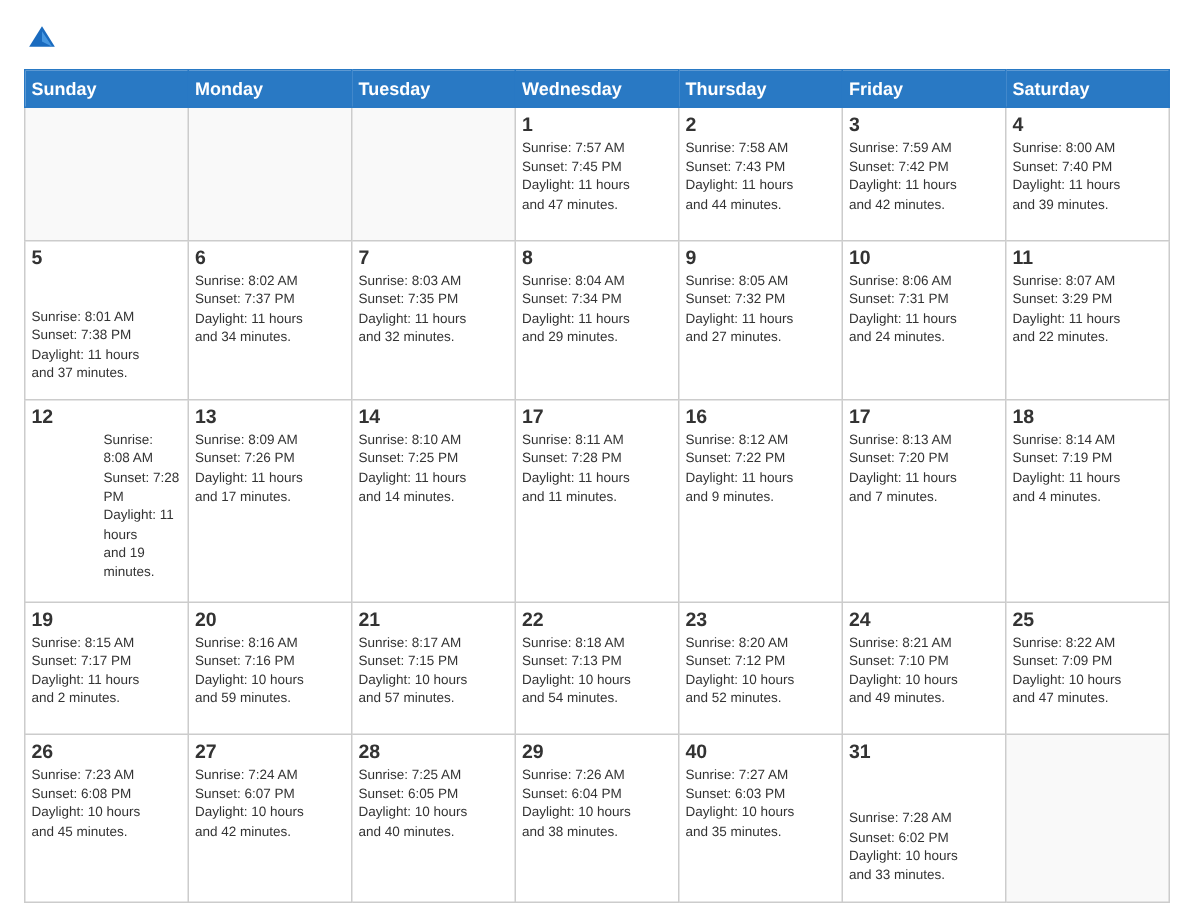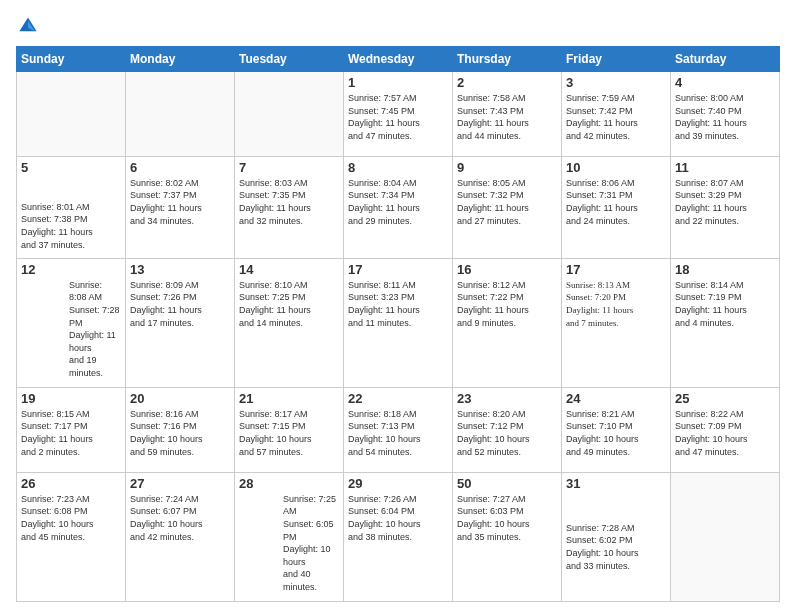--- a/index.html
+++ b/index.html
@@ -228,34 +228,34 @@
           <td>
             <span class="day-num">14</span>
             <div class="day-info" style="white-space: pre-line;">Sunrise: 8:10 AM
 Sunset: 7:25 PM
 Daylight: 11 hours
 and 14 minutes.</div>
           </td>
           <td>
             <span class="day-num">17</span>
             <div class="day-info" style="white-space: pre-line;">Sunrise: 8:11 AM
-Sunset: 3:23 PM
+Sunset: 7:28 PM
 Daylight: 11 hours
 and 11 minutes.</div>
           </td>
           <td>
             <span class="day-num">16</span>
             <div class="day-info" style="white-space: pre-line;">Sunrise: 8:12 AM
 Sunset: 7:22 PM
 Daylight: 11 hours
 and 9 minutes.</div>
           </td>
           <td>
             <span class="day-num">17</span>
-            <div class="day-info" style="white-space: pre-line; font-family: Liberation Serif, serif;">Sunrise: 8:13 AM
+            <div class="day-info" style="white-space: pre-line;">Sunrise: 8:13 AM
 Sunset: 7:20 PM
 Daylight: 11 hours
 and 7 minutes.</div>
           </td>
           <td>
             <span class="day-num">18</span>
             <div class="day-info" style="white-space: pre-line;">Sunrise: 8:14 AM
 Sunset: 7:19 PM
 Daylight: 11 hours
 and 4 minutes.</div>
@@ -322,34 +322,34 @@
           </td>
           <td>
             <span class="day-num">27</span>
             <div class="day-info" style="white-space: pre-line;">Sunrise: 7:24 AM
 Sunset: 6:07 PM
 Daylight: 10 hours
 and 42 minutes.</div>
           </td>
           <td>
             <span class="day-num">28</span>
-            <div class="day-info" style="white-space: pre-line; margin-left: 44px;">Sunrise: 7:25 AM
+            <div class="day-info" style="white-space: pre-line;">Sunrise: 7:25 AM
 Sunset: 6:05 PM
 Daylight: 10 hours
 and 40 minutes.</div>
           </td>
           <td>
             <span class="day-num">29</span>
             <div class="day-info" style="white-space: pre-line;">Sunrise: 7:26 AM
 Sunset: 6:04 PM
 Daylight: 10 hours
 and 38 minutes.</div>
           </td>
           <td>
-            <span class="day-num">50</span>
+            <span class="day-num">40</span>
             <div class="day-info" style="white-space: pre-line;">Sunrise: 7:27 AM
 Sunset: 6:03 PM
 Daylight: 10 hours
 and 35 minutes.</div>
           </td>
           <td>
             <span class="day-num">31</span>
             <div class="day-info" style="white-space: pre-line; margin-top: 31px;">Sunrise: 7:28 AM
 Sunset: 6:02 PM
 Daylight: 10 hours

